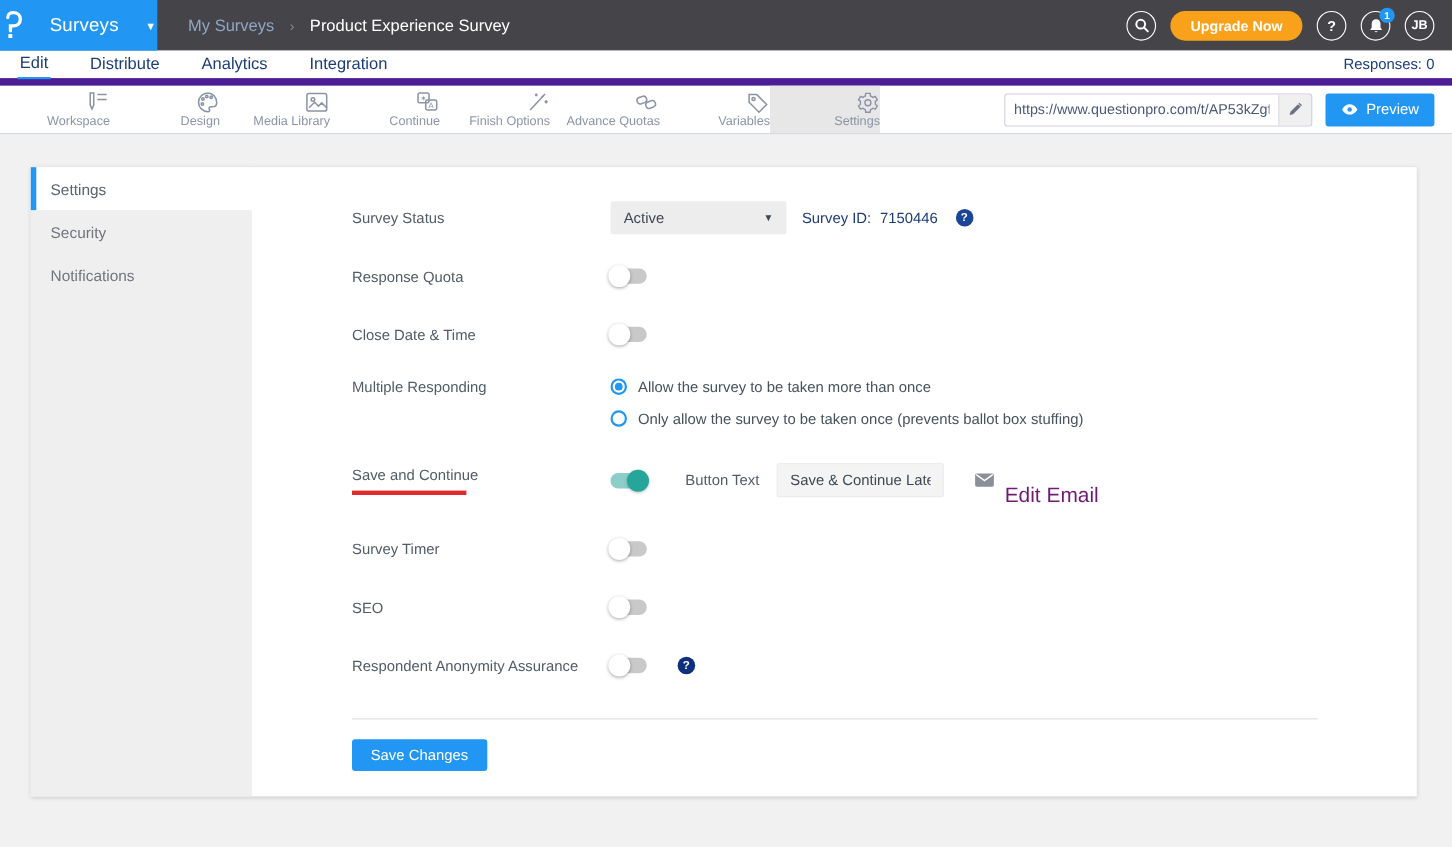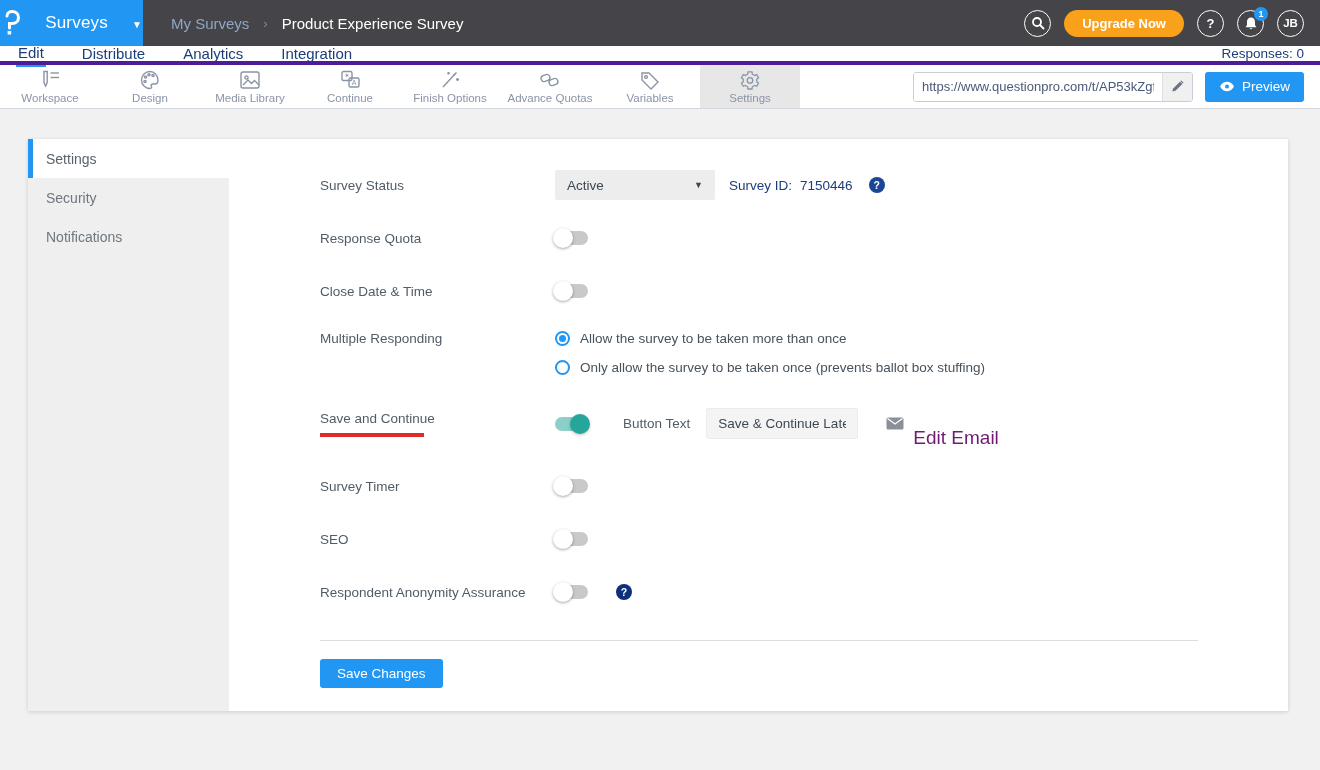--- a/index.html
+++ b/index.html
@@ -34,33 +34,33 @@
     background:#f9a11b; color:#fff; font-weight:700; font-size:13px; cursor:pointer;
     font-family:"Liberation Sans",sans-serif;
   }
   .badge {
     position:absolute; top:-4px; right:-5px; min-width:14px; height:14px; border-radius:7px;
     background:#2196f3; color:#fff; font-size:9px; font-weight:700;
     display:flex; align-items:center; justify-content:center; padding:0 3px;
   }
   
   .tabs-row {
-    height:19px; background:#fff; display:flex; align-items:center;
-    padding:0 16px 0 16px; border-bottom:4px solid #4c1d95;
+    height:32px; background:#fff; display:flex; align-items:center;
+    padding:0 16px 0 16px; border-bottom:7px solid #4c1d95;
   }
   .tab {
     margin-right:34px; font-size:15px; color:#1c3d78; cursor:pointer;
     padding:4px 2px; position:relative;
   }
   .tab.active { border-bottom:2px solid #2196f3; }
   .responses { margin-left:auto; font-size:13.5px; color:#1c3d78; }
   
   .toolbar { height:44px; background:#fff; display:flex; align-items:stretch; border-bottom:1px solid #d2d7de; }
   .tool-item {
-    width:100px; display:flex; flex-direction:column; align-items:center; justify-content:center;
+    width:100px; display:flex; flex-direction:column; align-items:flex-end; justify-content:center;
     gap:2px; cursor:pointer; color:#8b94a5;
   }
   .tool-item.active { background:#e7e7e8; }
   .tool-item .tool-label { font-size:11.5px; }
   .tool-item svg { stroke:#8b94a5; fill:none; stroke-width:1.4; }
   .toolbar-right { margin-left:auto; display:flex; align-items:center; gap:12px; padding-right:16px; }
   .url-box {
     width:280px; height:30px; border:1px solid #c9ced6; border-radius:3px; background:#fff;
     display:flex; align-items:center; overflow:hidden;
   }

